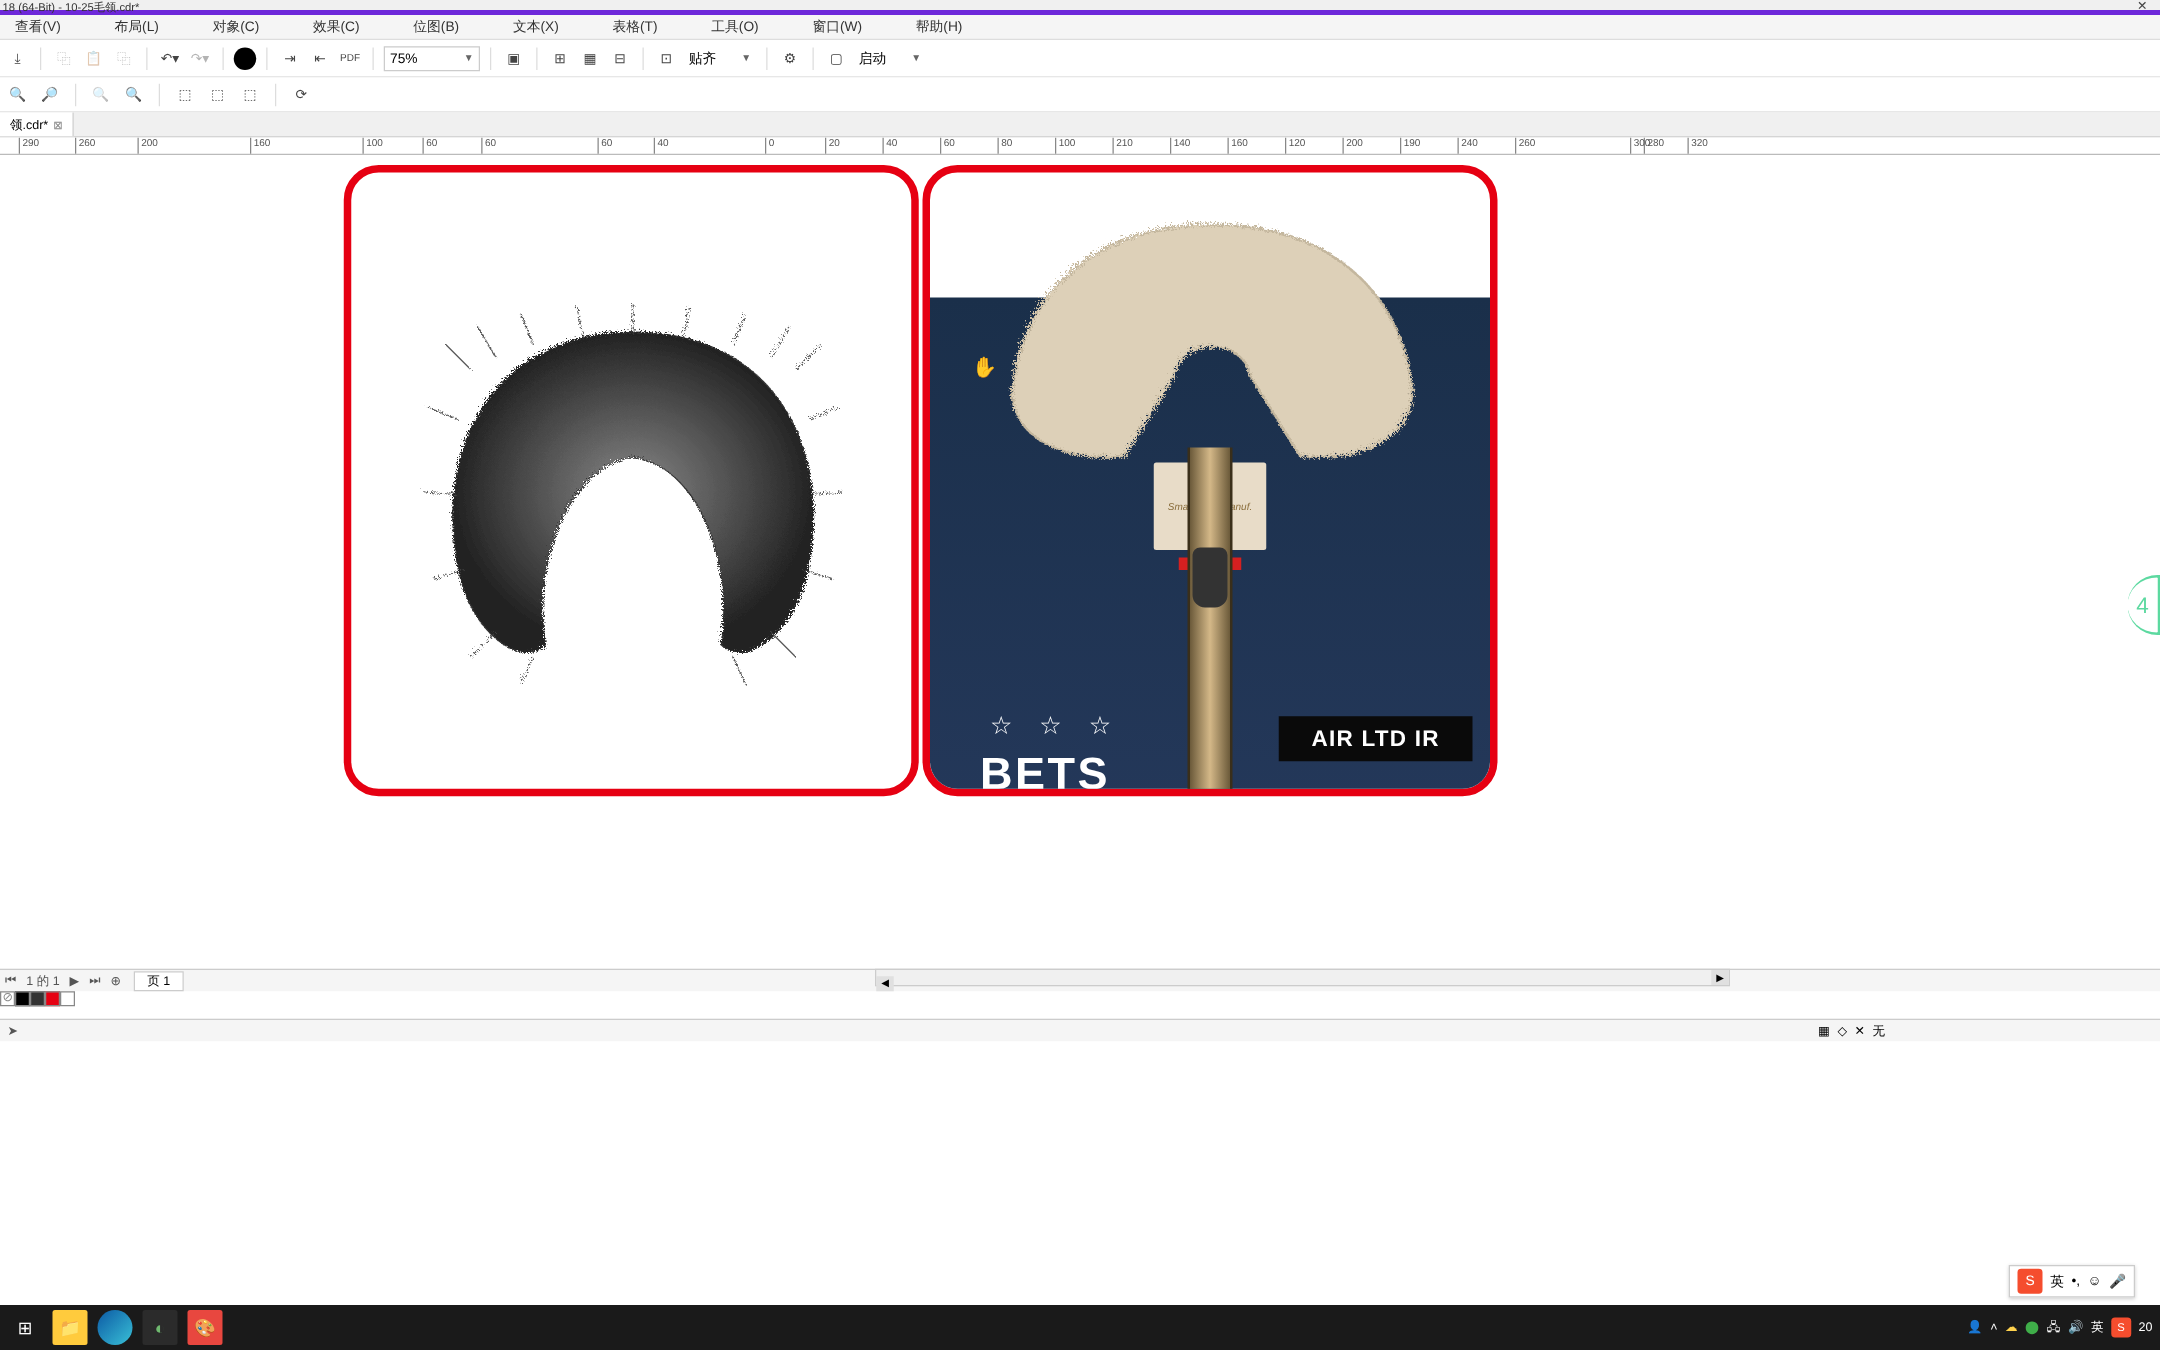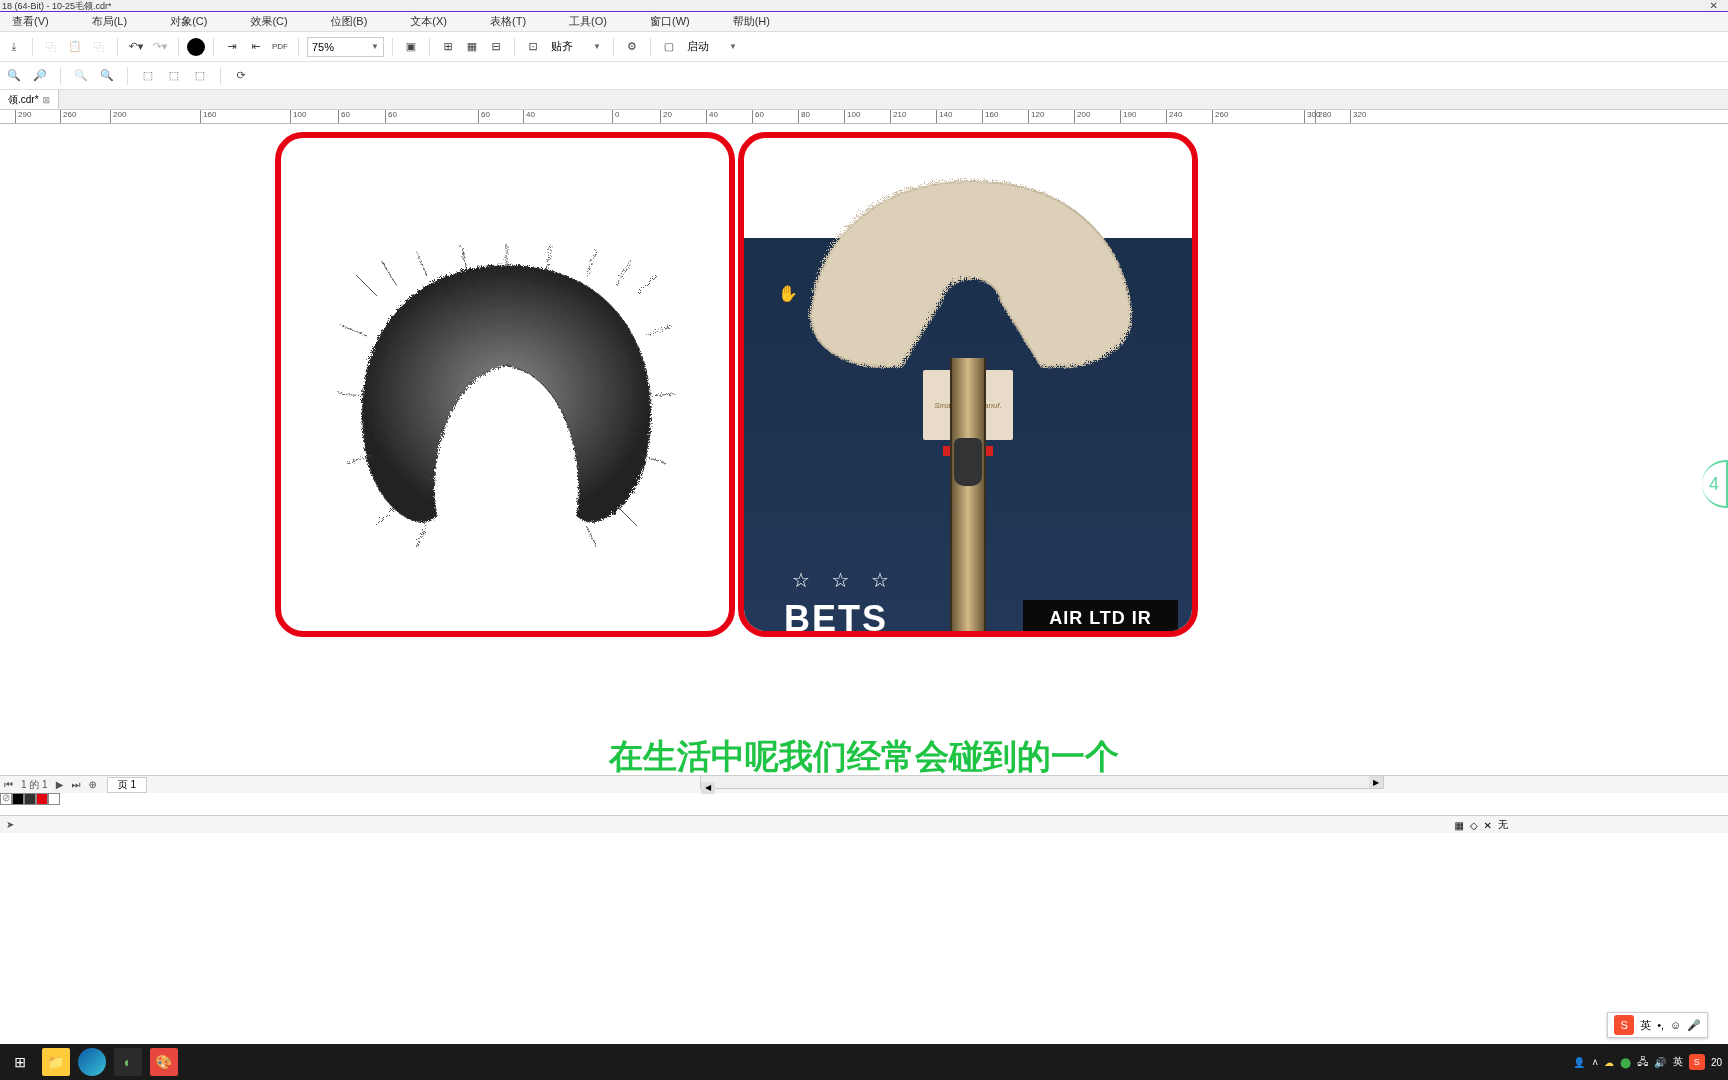--- a/index.html
+++ b/index.html
@@ -1,17 +1,17 @@
 <!DOCTYPE html>
 <html><head>
 <meta charset="utf-8">
 <style>
 * { margin: 0; padding: 0; box-sizing: border-box; font-family: "Microsoft YaHei", sans-serif; }
 body { width: 1728px; height: 1080px; background: #fff; overflow: hidden; position: relative; }
-.titlebar { height: 12px; background: #f0f0f0; border-bottom: 1px solid #6d28d9; font-size: 9px; padding-left: 2px; color: #333; line-height: 12px; }
+.titlebar { height: 12px; background: #f0f0f0; border-bottom: 4px solid #6d28d9; font-size: 9px; padding-left: 2px; color: #333; line-height: 12px; }
 .menubar { height: 20px; background: #f5f5f5; border-bottom: 1px solid #ddd; display: flex; align-items: center; padding-left: 4px; gap: 27px; }
 .menubar span { font-size: 11px; color: #333; padding: 0 8px; cursor: default; }
 .toolbar1 { height: 30px; background: #fff; border-bottom: 1px solid #e0e0e0; display: flex; align-items: center; padding-left: 4px; gap: 4px; }
 .toolbar2 { height: 28px; background: #fff; border-bottom: 1px solid #e0e0e0; display: flex; align-items: center; padding-left: 4px; gap: 6px; }
 .tb-btn { width: 20px; height: 20px; display: flex; align-items: center; justify-content: center; font-size: 11px; color: #444; border: 1px solid transparent; }
 .tb-sep { width: 1px; height: 18px; background: #ddd; margin: 0 4px; }
 .zoom-sel { width: 77px; height: 20px; font-size: 11px; border: 1px solid #ccc; display: flex; align-items: center; padding: 0 4px; justify-content: space-between; }
 .dropdown-arrow { font-size: 8px; color: #666; }
 .snap-btn { display: flex; align-items: center; font-size: 11px; gap: 20px; padding: 0 4px; height: 20px; }
 .doc-tabs { height: 20px; background: #f0f0f0; border-bottom: 1px solid #ccc; display: flex; }
@@ -21,21 +21,21 @@
 .ruler-h .tick { position: absolute; top: 0; border-left: 1px solid #888; height: 14px; padding-left: 2px; }
 .canvas-area { height: 648px; background: #fff; position: relative; }
 .card { position: absolute; border: 6px solid #e60012; border-radius: 28px; background: #fff; }
 .card1 { left: 275px; top: 8px; width: 460px; height: 505px; }
 .card2 { left: 738px; top: 8px; width: 460px; height: 505px; overflow: hidden; }
 .fur { position: absolute; left: 50%; top: 52%; transform: translate(-50%, -50%); width: 360px; height: 320px; }
 .jacket { position: absolute; left: 0; top: 100px; width: 100%; height: 420px; background: linear-gradient(#1a2f4a, #24385a); }
 .collar { position: absolute; left: 50%; top: -70px; transform: translateX(-50%); width: 360px; height: 210px; }
 .zipper { position: absolute; left: 50%; top: 120px; transform: translateX(-50%); width: 36px; height: 300px; background: linear-gradient(90deg, #6b5a3a, #d4b888, #6b5a3a); border-left: 2px solid #3a2f1a; border-right: 2px solid #3a2f1a; }
 .zipper-pull { position: absolute; left: 50%; top: 200px; transform: translateX(-50%); width: 28px; height: 48px; background: #333; border-radius: 6px 6px 10px 10px; }
-.patch { position: absolute; right: 14px; top: 362px; width: 155px; height: 36px; background: #0a0a0a; color: #fff; font-weight: bold; font-size: 18px; display: flex; align-items: center; justify-content: center; letter-spacing: 1px; }
+.patch { position: absolute; right: 14px; top: 335px; width: 155px; height: 36px; background: #0a0a0a; color: #fff; font-weight: bold; font-size: 18px; display: flex; align-items: center; justify-content: center; letter-spacing: 1px; }
 .bets { position: absolute; left: 40px; top: 360px; color: #fff; font-size: 36px; font-weight: bold; letter-spacing: 2px; }
 .stars { position: absolute; left: 48px; top: 330px; color: #fff; font-size: 20px; letter-spacing: 8px; }
 .label-tag { position: absolute; left: 50%; top: 132px; transform: translateX(-50%); width: 90px; height: 70px; background: #e8dcc8; border-radius: 2px; font-size: 8px; color: #8a6d3b; font-style: italic; display: flex; align-items: center; justify-content: center; text-align: center; }
 .red-strip { position: absolute; left: 50%; top: 208px; transform: translateX(-50%); width: 50px; height: 10px; background: #d62020; }
 .hand-cursor { position: absolute; left: 778px; top: 160px; font-size: 16px; color: #333; }
 .subtitle { position: absolute; left: 50%; top: 610px; transform: translateX(-50%); font-size: 34px; font-weight: bold; color: #1fc445; text-shadow: 1px 1px 0 #fff, -1px -1px 0 #fff, 1px -1px 0 #fff, -1px 1px 0 #fff; }
 .pagebar { position: absolute; left: 0; top: 775px; width: 100%; height: 18px; border-top: 1px solid #ccc; background: #f5f5f5; display: flex; align-items: center; font-size: 10px; }
 .pagebar .nav { padding: 0 4px; color: #555; }
 .page-tab { background: #fff; border: 1px solid #ccc; padding: 0 10px; margin-left: 6px; }
 .hscroll { position: absolute; left: 700px; top: 775px; width: 684px; height: 14px; background: #f0f0f0; border: 1px solid #ccc; }
@@ -227,21 +227,20 @@
       <div class="zipper"></div>
       <div class="zipper-pull"></div>
       <div class="stars">☆ ☆ ☆</div>
       <div class="bets">BETS</div>
       <div class="patch">AIR LTD IR</div>
     </div>
   </div>
 
   <div class="hand-cursor">✋</div>
 
-  <div class="subtitle">在生活中呢我们经常会碰到的一个</div>
 </div>
 
 <div class="side-badge">
   <span>4</span>
 </div>
 
 <div class="pagebar">
   <span class="nav">⏮</span>
   <span class="nav">1 的 1</span>
   <span class="nav">▶</span>

